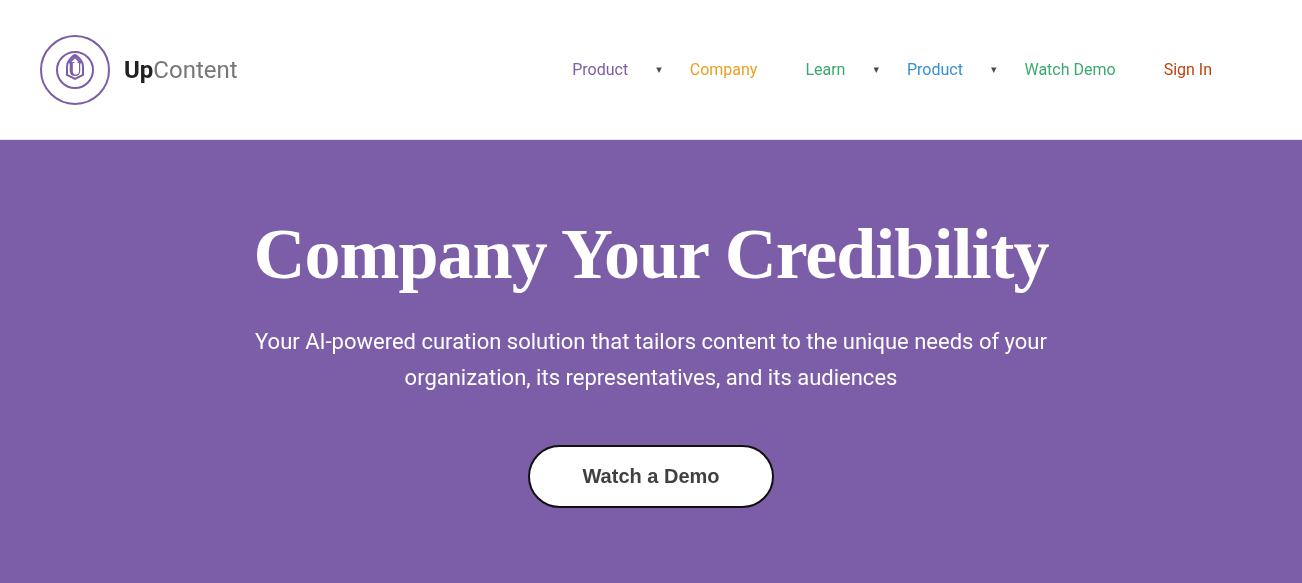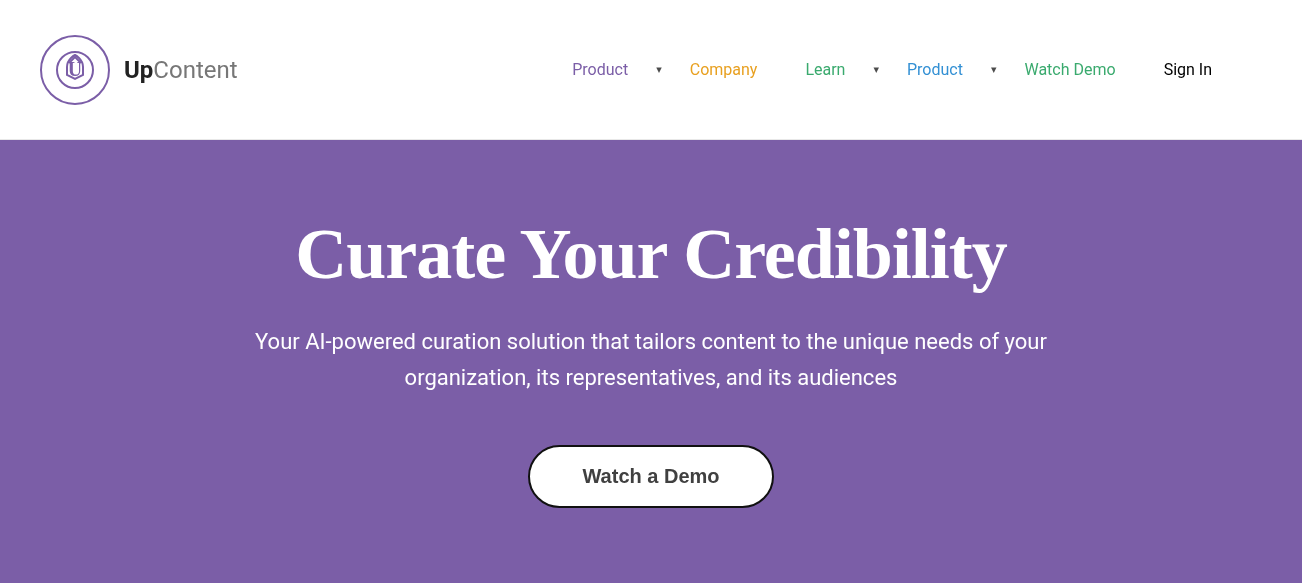--- a/index.html
+++ b/index.html
@@ -93,21 +93,21 @@
 
     .nav-item.company {
       color: #3390d4;
     }
 
     .nav-item.watch-demo {
       color: #3aaa6e;
     }
 
     .nav-item.sign-in {
-      color: #000000;
+      color: #c2410c;
     }
 
     .chevron {
       font-size: 11px;
       opacity: 0.7;
     }
 
     .free-trial-btn {
       background: #ffffff;
       border: 2.5px solid #111;
@@ -194,16 +194,16 @@
       <span class="chevron">▾</span>
 
     <div class="nav-item watch-demo">Watch Demo</div>
 
     <div class="nav-item sign-in">Sign In</div>
   </nav>
 
 </header>
 
 <section class="hero">
-  <h1 class="hero-title">Curate Your Credibility</h1>
+  <h1 class="hero-title">Company Your Credibility</h1>
   <p class="hero-subtitle">Your AI-powered curation solution that tailors content to the unique needs of your organization, its representatives, and its audiences</p>
   <button class="watch-demo-btn">Watch a Demo</button>
 </section>
 
 </body></html>

